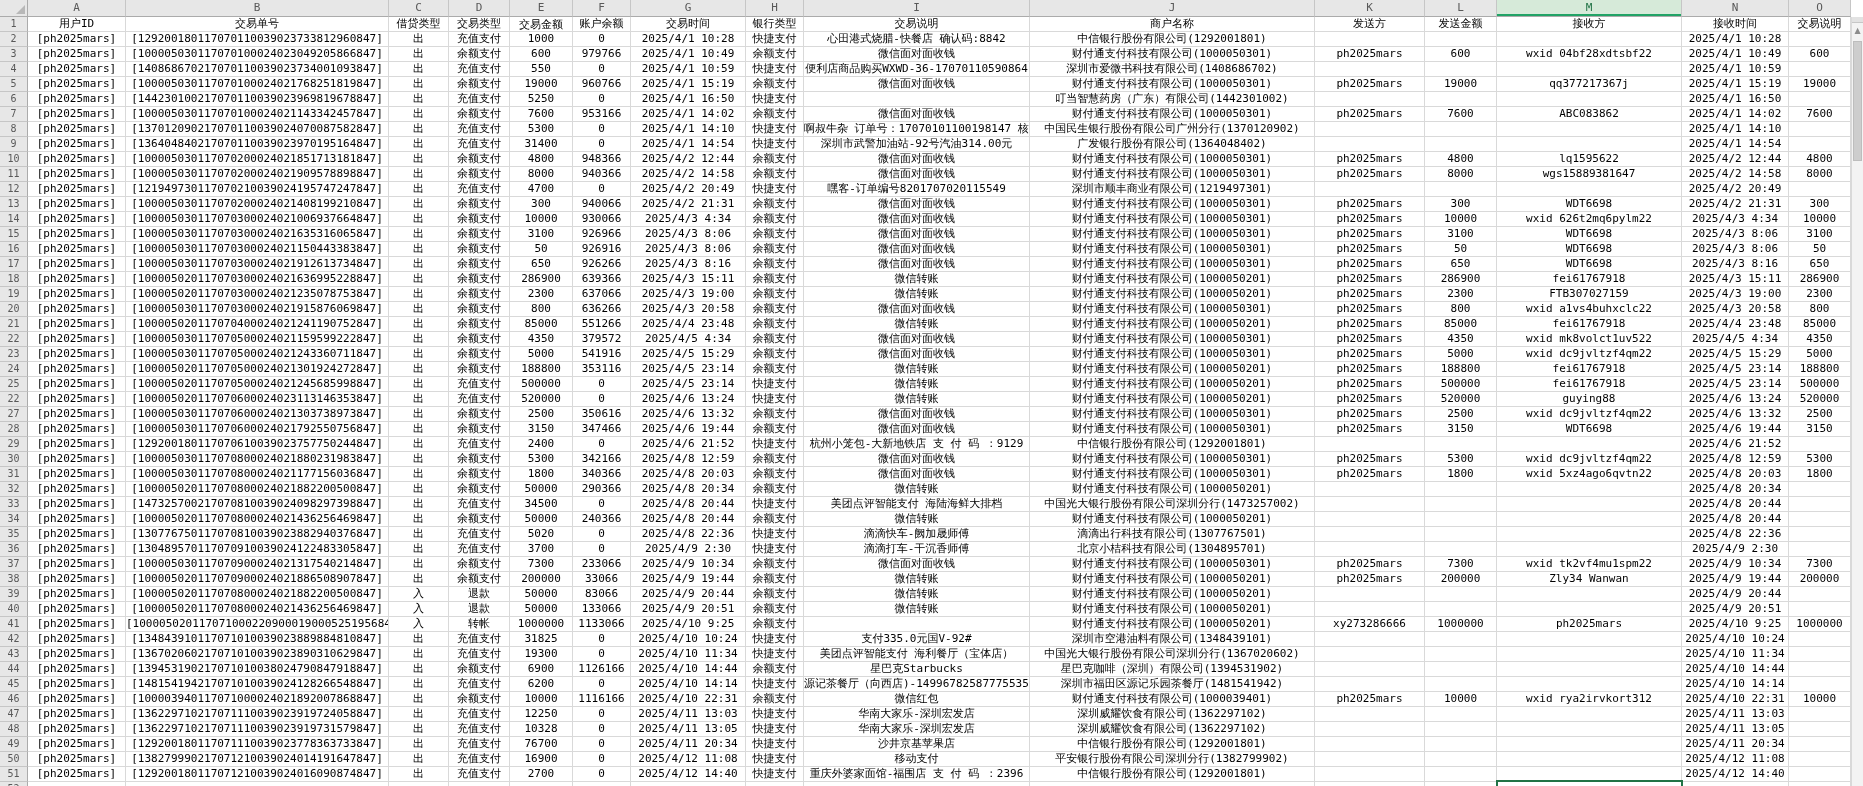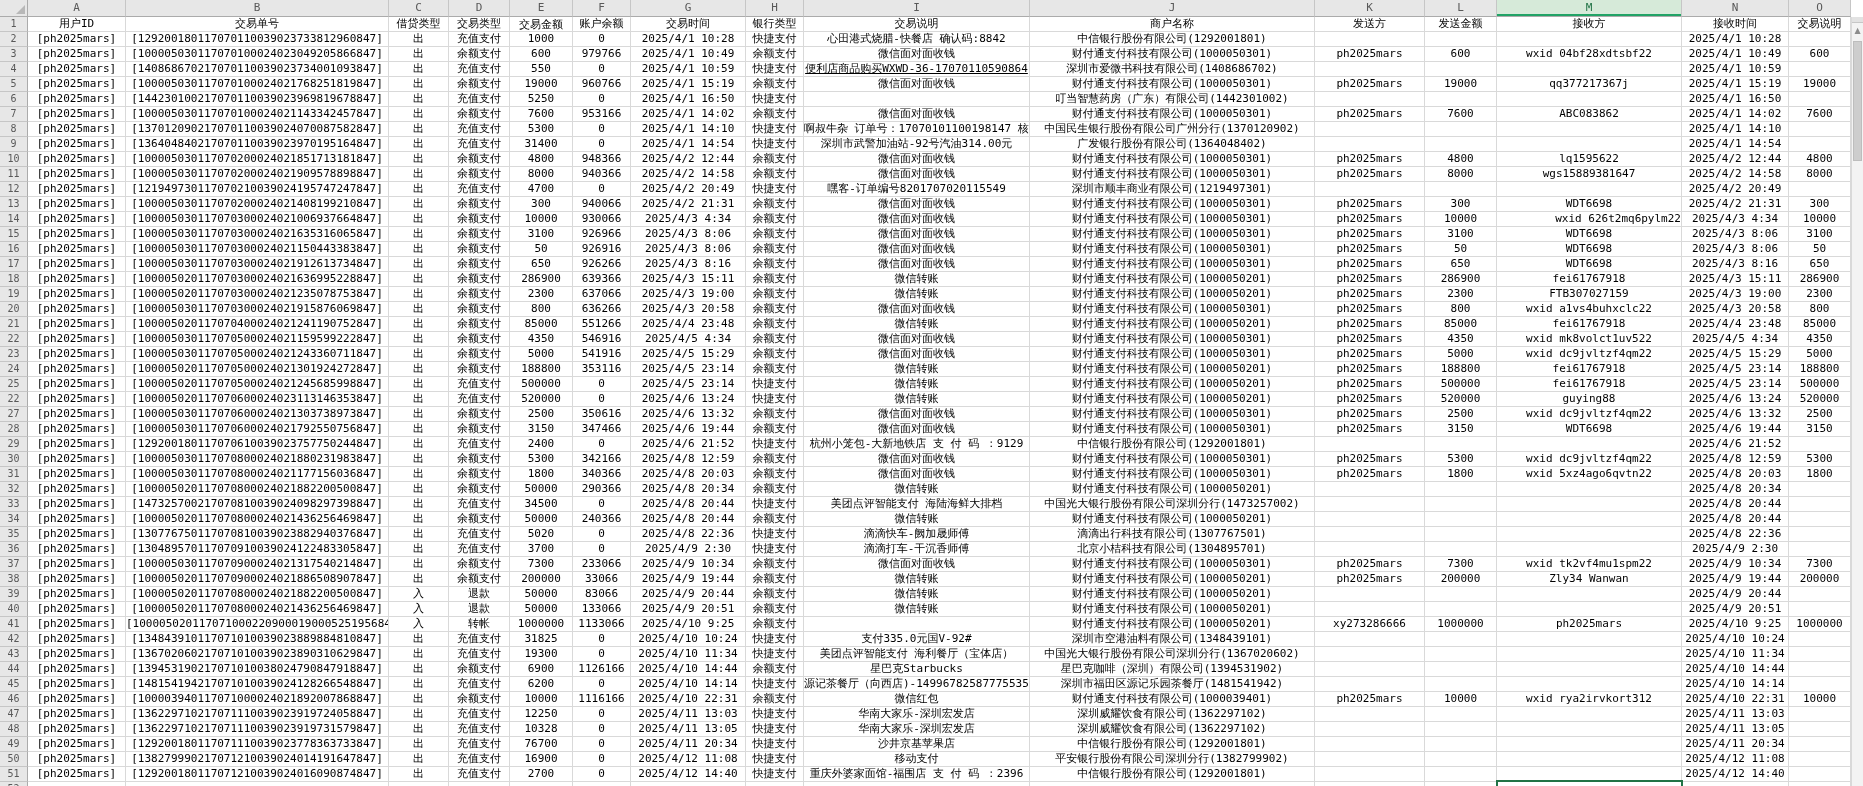--- a/index.html
+++ b/index.html
@@ -150,21 +150,21 @@
       <div class="row">
         <div class="rowhead">4</div>
         <div class="cell" style="width: 98px;">[ph2025mars]</div>
         <div class="cell" style="width: 263px;">[140868670217070110039023734001093847]</div>
         <div class="cell" style="width: 60px;">出</div>
         <div class="cell" style="width: 61px;">充值支付</div>
         <div class="cell" style="width: 63px;">550</div>
         <div class="cell" style="width: 58px;">0</div>
         <div class="cell" style="width: 115px;">2025/4/1 10:59</div>
         <div class="cell" style="width: 58px;">快捷支付</div>
-        <div class="cell" style="width: 226px; text-decoration: underline;">便利店商品购买WXWD-36-17070110590864</div>
+        <div class="cell" style="width: 226px;">便利店商品购买WXWD-36-17070110590864</div>
         <div class="cell" style="width: 285px;">深圳市爱微书科技有限公司(1408686702)</div>
         <div class="cell" style="width: 110px;"></div>
         <div class="cell" style="width: 72px;"></div>
         <div class="cell" style="width: 185px;"></div>
         <div class="cell" style="width: 107px;">2025/4/1 10:59</div>
         <div class="cell" style="width: 62px;"></div>
       </div>
       <div class="row">
         <div class="rowhead">5</div>
         <div class="cell" style="width: 98px;">[ph2025mars]</div>
@@ -334,21 +334,21 @@
         <div class="cell" style="width: 60px;">出</div>
         <div class="cell" style="width: 61px;">余额支付</div>
         <div class="cell" style="width: 63px;">10000</div>
         <div class="cell" style="width: 58px;">930066</div>
         <div class="cell" style="width: 115px;">2025/4/3 4:34</div>
         <div class="cell" style="width: 58px;">余额支付</div>
         <div class="cell" style="width: 226px;">微信面对面收钱</div>
         <div class="cell" style="width: 285px;">财付通支付科技有限公司(1000050301)</div>
         <div class="cell" style="width: 110px;">ph2025mars</div>
         <div class="cell" style="width: 72px;">10000</div>
-        <div class="cell" style="width: 185px; text-align: right;">wxid 626t2mq6pylm22</div>
+        <div class="cell" style="width: 185px;">wxid 626t2mq6pylm22</div>
         <div class="cell" style="width: 107px;">2025/4/3 4:34</div>
         <div class="cell" style="width: 62px;">10000</div>
       </div>
       <div class="row">
         <div class="rowhead">15</div>
         <div class="cell" style="width: 98px;">[ph2025mars]</div>
         <div class="cell" style="width: 263px;">[100005030117070300024021635316065847]</div>
         <div class="cell" style="width: 60px;">出</div>
         <div class="cell" style="width: 61px;">余额支付</div>
         <div class="cell" style="width: 63px;">3100</div>
@@ -471,21 +471,21 @@
         <div class="cell" style="width: 107px;">2025/4/4 23:48</div>
         <div class="cell" style="width: 62px;">85000</div>
       </div>
       <div class="row">
         <div class="rowhead">22</div>
         <div class="cell" style="width: 98px;">[ph2025mars]</div>
         <div class="cell" style="width: 263px;">[100005030117070500024021159599222847]</div>
         <div class="cell" style="width: 60px;">出</div>
         <div class="cell" style="width: 61px;">余额支付</div>
         <div class="cell" style="width: 63px;">4350</div>
-        <div class="cell" style="width: 58px;">546916</div>
+        <div class="cell" style="width: 58px;">379572</div>
         <div class="cell" style="width: 115px;">2025/4/5 4:34</div>
         <div class="cell" style="width: 58px;">余额支付</div>
         <div class="cell" style="width: 226px;">微信面对面收钱</div>
         <div class="cell" style="width: 285px;">财付通支付科技有限公司(1000050301)</div>
         <div class="cell" style="width: 110px;">ph2025mars</div>
         <div class="cell" style="width: 72px;">4350</div>
         <div class="cell" style="width: 185px;">wxid mk8volct1uv522</div>
         <div class="cell" style="width: 107px;">2025/4/5 4:34</div>
         <div class="cell" style="width: 62px;">4350</div>
       </div>

